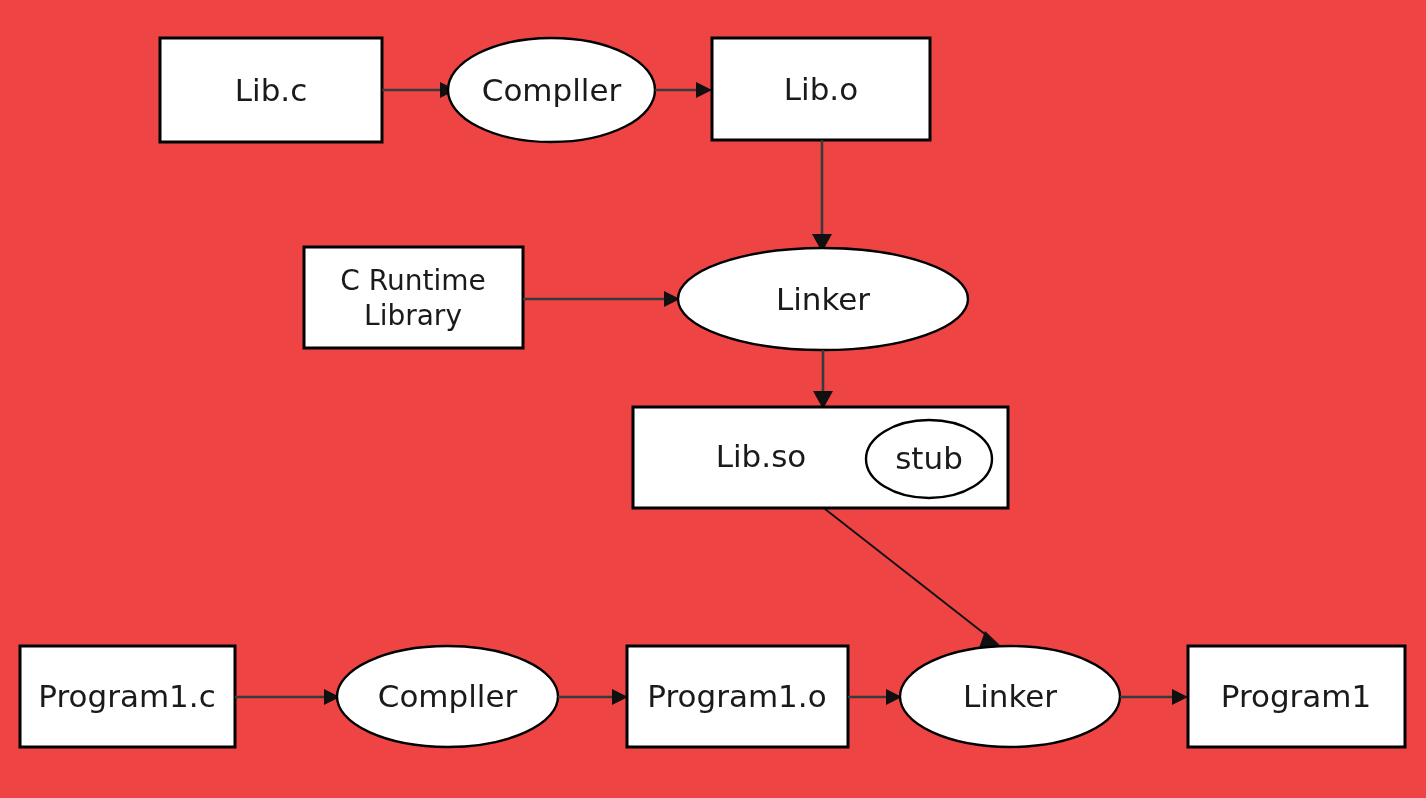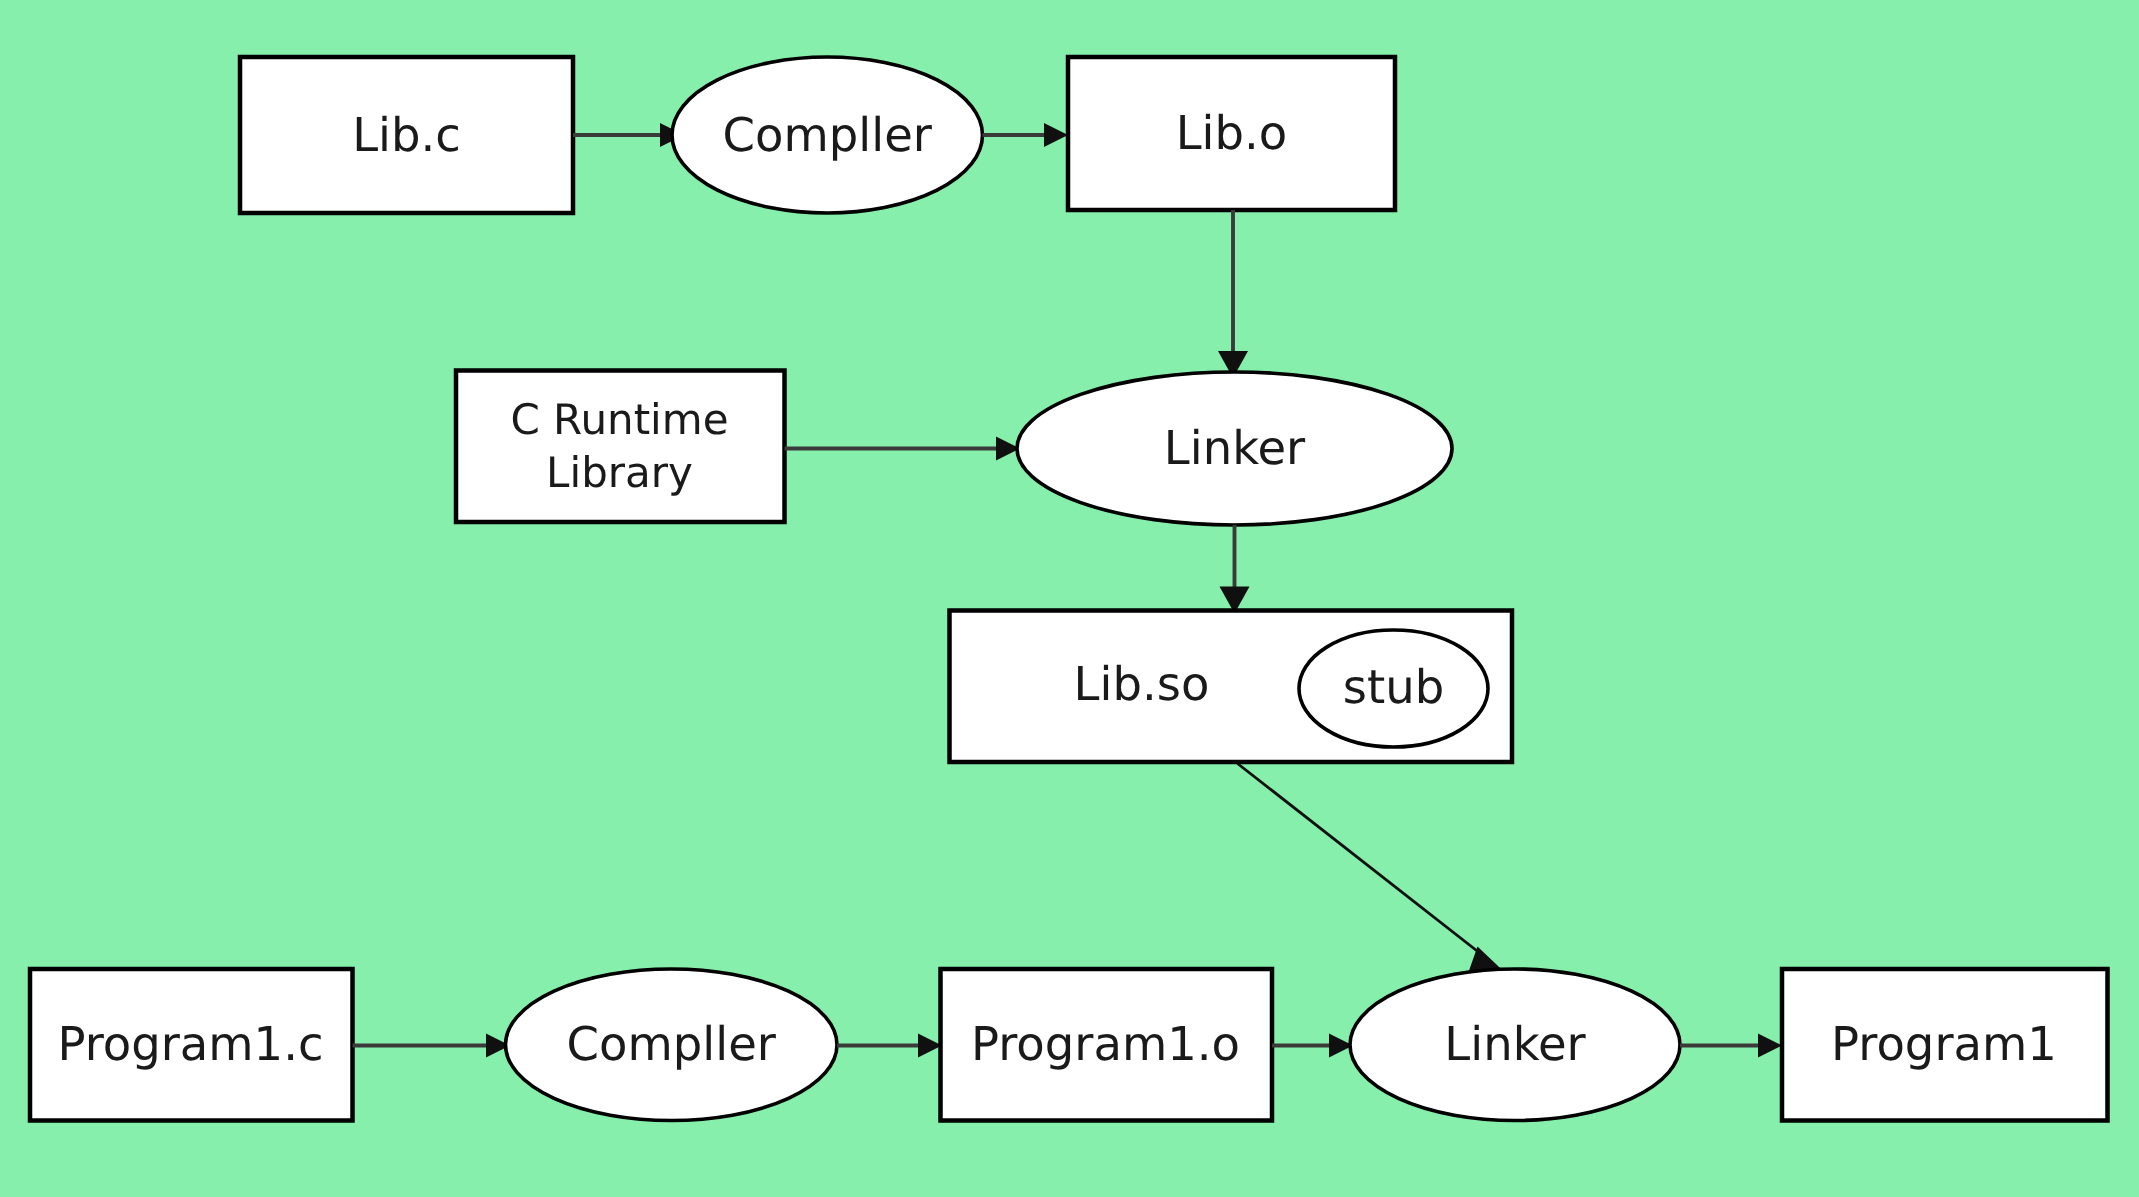--- a/index.html
+++ b/index.html
@@ -10,21 +10,21 @@
   body {
     width: 1426px;
     height: 798px;
     overflow: hidden;
     font-family: "DejaVu Sans", sans-serif;
   }
   #diagram-root {
     position: relative;
     width: 1426px;
     height: 798px;
-    background: #86efac;
+    background: #ef4444;
   }
   svg#flow {
     display: block;
     width: 1426px;
     height: 798px;
   }
   .node-shape {
     fill: #ffffff;
     stroke: #000000;
     stroke-width: 3;

